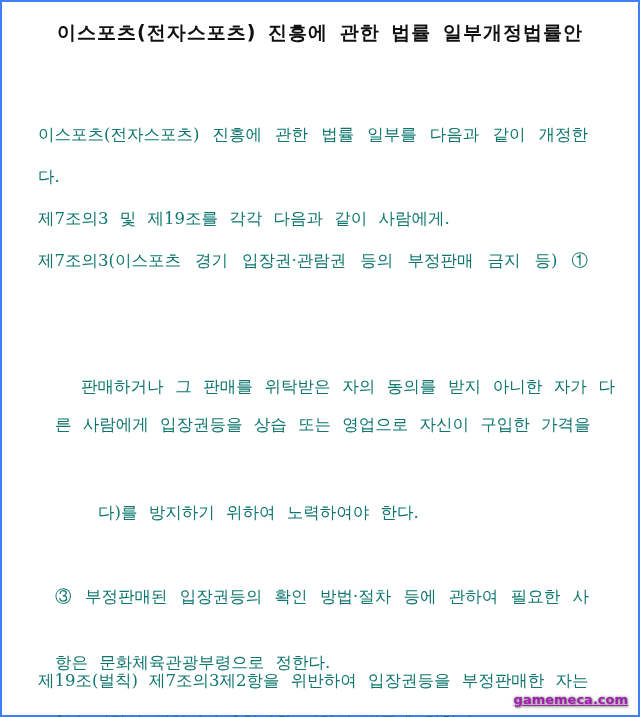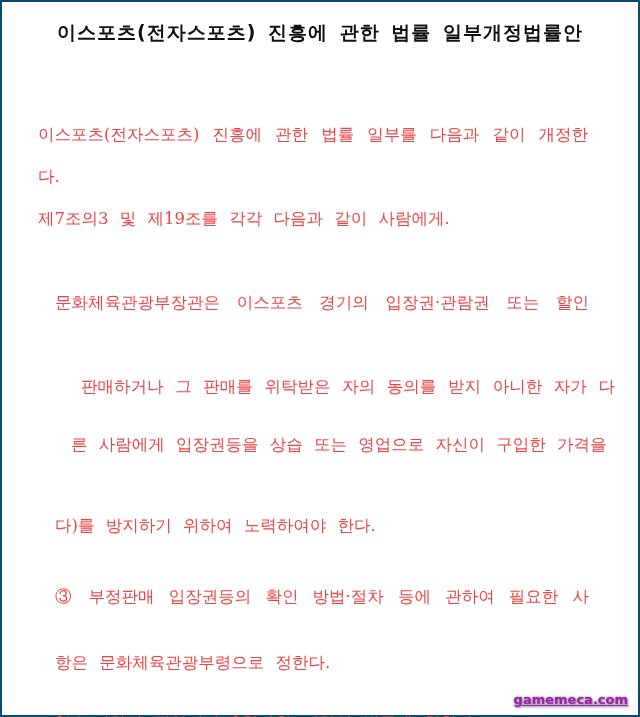--- a/index.html
+++ b/index.html
@@ -1,37 +1,37 @@
 <!DOCTYPE html>
 <html><head>
   <meta charset="utf-8">
   <style>
     html, body { margin: 0; padding: 0; background: #ffffff; }
     body { width: 640px; height: 717px; overflow: hidden; }
     .frame {
       position: absolute; left: 0; top: 0;
       width: 636px; height: 713px;
-      border: 2px solid #0c4a6e;
+      border: 2px solid #3b82f6;
       background: #ffffff;
     }
     .title {
       position: absolute; left: 0; top: 18px; width: 636px;
       text-align: center;
       font-family: "DejaVu Sans", sans-serif;
       font-weight: bold;
       font-size: 19px;
       color: #111;
       letter-spacing: 1px;
       word-spacing: 4px;
     }
     .line {
       position: absolute;
       font-family: "DejaVu Serif", serif;
       font-size: 16.5px;
-      color: #ef4444;
+      color: #0f766e;
       white-space: nowrap;
       word-spacing: 6px;
     }
     .ind0 { left: 36px; }
     .ind1 { left: 53px; }
     .justify { width: 550px; text-align: justify; text-align-last: justify; }
     .justify1 { width: 534px; text-align: justify; text-align-last: justify; }
     .watermark {
       position: absolute; right: 10px; bottom: 8px;
       font-family: "DejaVu Sans", sans-serif;
@@ -45,22 +45,23 @@
   </style>
 </head>
 <body>
 
 <div class="frame">
   <div class="title">이스포츠(전자스포츠) 진흥에 관한 법률 일부개정법률안</div>
 
   <div class="line ind0 justify" style="top:122px;">이스포츠(전자스포츠) 진흥에 관한 법률 일부를 다음과 같이 개정한</div>
   <div class="line ind0" style="top:164px;">다.</div>
   <div class="line ind0" style="top:206px;">제7조의3 및 제19조를 각각 다음과 같이 사람에게.</div>
-  <div class="line ind1 justify1" style="top:290px;">문화체육관광부장관은 이스포츠 경기의 입장권·관람권 또는 할인</div>
+  <div class="line ind0 justify" style="top:248px;">제7조의3(이스포츠 경기 입장권·관람권 등의 부정판매 금지 등) ①</div>
   <div class="line ind1 justify1" style="top:374px;margin-left:26px;">판매하거나 그 판매를 위탁받은 자의 동의를 받지 아니한 자가 다</div>
-  <div class="line ind1 justify1" style="top:432px;margin-left:16px;">른 사람에게 입장권등을 상습 또는 영업으로 자신이 구입한 가격을</div>
-  <div class="line ind1" style="top:513px;">다)를 방지하기 위하여 노력하여야 한다.</div>
-  <div class="line ind1 justify1" style="top:584px;">③ 부정판매 입장권등의 확인 방법·절차 등에 관하여 필요한 사</div>
+  <div class="line ind1 justify1" style="top:412px;">른 사람에게 입장권등을 상습 또는 영업으로 자신이 구입한 가격을</div>
+  <div class="line ind1" style="top:500px;margin-left:43px;">다)를 방지하기 위하여 노력하여야 한다.</div>
+  <div class="line ind1 justify1" style="top:584px;">③ 부정판매된 입장권등의 확인 방법·절차 등에 관하여 필요한 사</div>
   <div class="line ind1" style="top:650px;">항은 문화체육관광부령으로 정한다.</div>
+  <div class="line ind0 justify" style="top:668px;">제19조(벌칙) 제7조의3제2항을 위반하여 입장권등을 부정판매한 자는</div>
   <div class="line ind1" style="top:710px;">1년 이하의 징역이나 1천만원 이하의 벌금에 처한다.</div>
 
   <div class="watermark">gamemeca.com</div>
 </div>
 
 </body></html>

